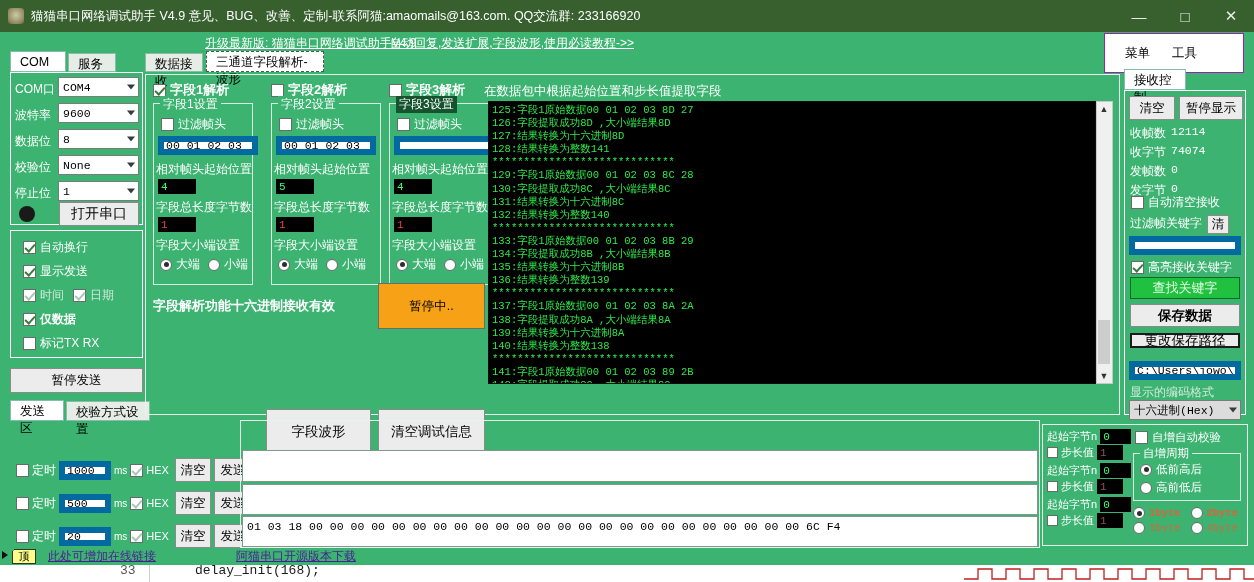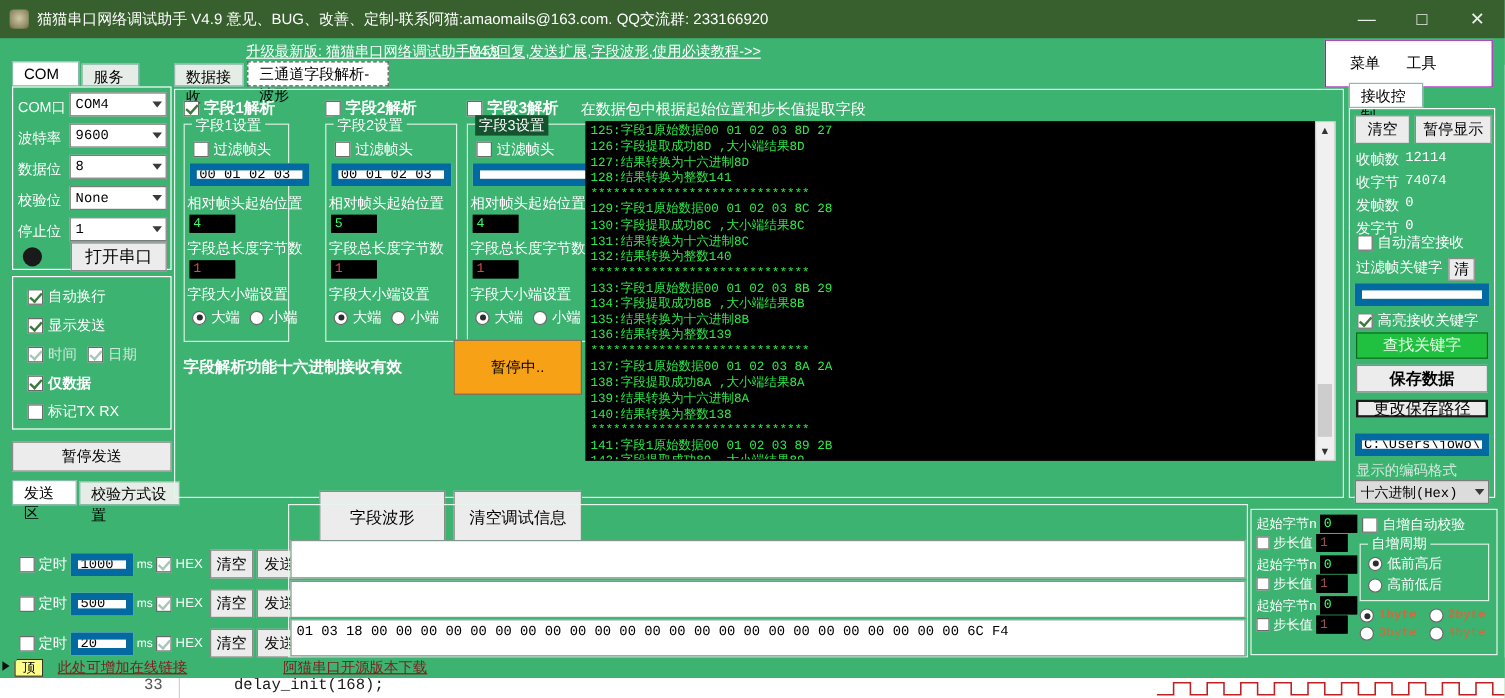--- a/index.html
+++ b/index.html
@@ -138,21 +138,21 @@
 
   .statusbar {
     position: absolute; left: 0; bottom: 17px; width: 1254px; height: 17px;
     background: #3cb371; display: flex; align-items: center;
   }
   .statusbar .top-badge {
     width: 24px; height: 15px; background: #ffff88; border: 1px solid #333;
     display: flex; align-items: center; justify-content: center;
     font-size: 11px; color: #000; margin-left: 12px;
   }
-  .statusbar a { color: #7f1d1d; text-decoration: underline; font-size: 12px; }
+  .statusbar a { color: #4c1d95; text-decoration: underline; font-size: 12px; }
 
   .bottomstrip {
     position: absolute; left: 0; bottom: 0; width: 1254px; height: 17px;
     background: #fff; overflow: hidden;
   }
   .bottomstrip .code {
     font-family: "Liberation Mono", monospace; font-size: 13px; color: #1a1a1a;
     position: absolute; left: 195px; top: -2px; white-space: nowrap;
   }
   .bottomstrip .gutter {
@@ -263,21 +263,21 @@
 
   <div class="tab" style="left:10px; top:400px; width:54px;">发送区</div>
   <div class="tab inactive" style="left:66px; top:401px; width:84px; height:20px;">校验方式设置</div>
 
   <div style="position:absolute; left:145px; top:74px; width:975px; height:341px; border:1px solid #e4f5ec;">
 
     <div class="cb" style="position:absolute; left:7px; top:6px;">
       <span class="box checked"></span>
       <span class="lbl" style="font-weight:bold; font-size:13px;">字段1解析</span>
     </div>
-    <div class="group" style="left:7px; top:28px; width:88px; height:182px;">
+    <div class="group" style="left:7px; top:28px; width:100px; height:182px;">
       <div class="lbl" style="position:absolute; left:6px; top:-8px; background:#3cb371; padding:0 3px;">字段1设置</div>
       <div class="cb" style="position:absolute; left:7px; top:12px;">
         <span class="box"></span>
         <span class="lbl">过滤帧头</span>
       </div>
       <input class="tb" type="text" style="position: absolute; left: 4px; top: 32px; width: 100px;" value="00 01 02 03">
       <div class="lbl" style="position:absolute; left:2px; top:57px;">相对帧头起始位置</div>
       <div class="blackfield" style="position:absolute; left:4px; top:75px; width:38px;">4</div>
       <div class="lbl" style="position:absolute; left:2px; top:95px;">字段总长度字节数</div>
       <div class="blackfield red" style="position:absolute; left:4px; top:113px; width:38px;">1</div>

